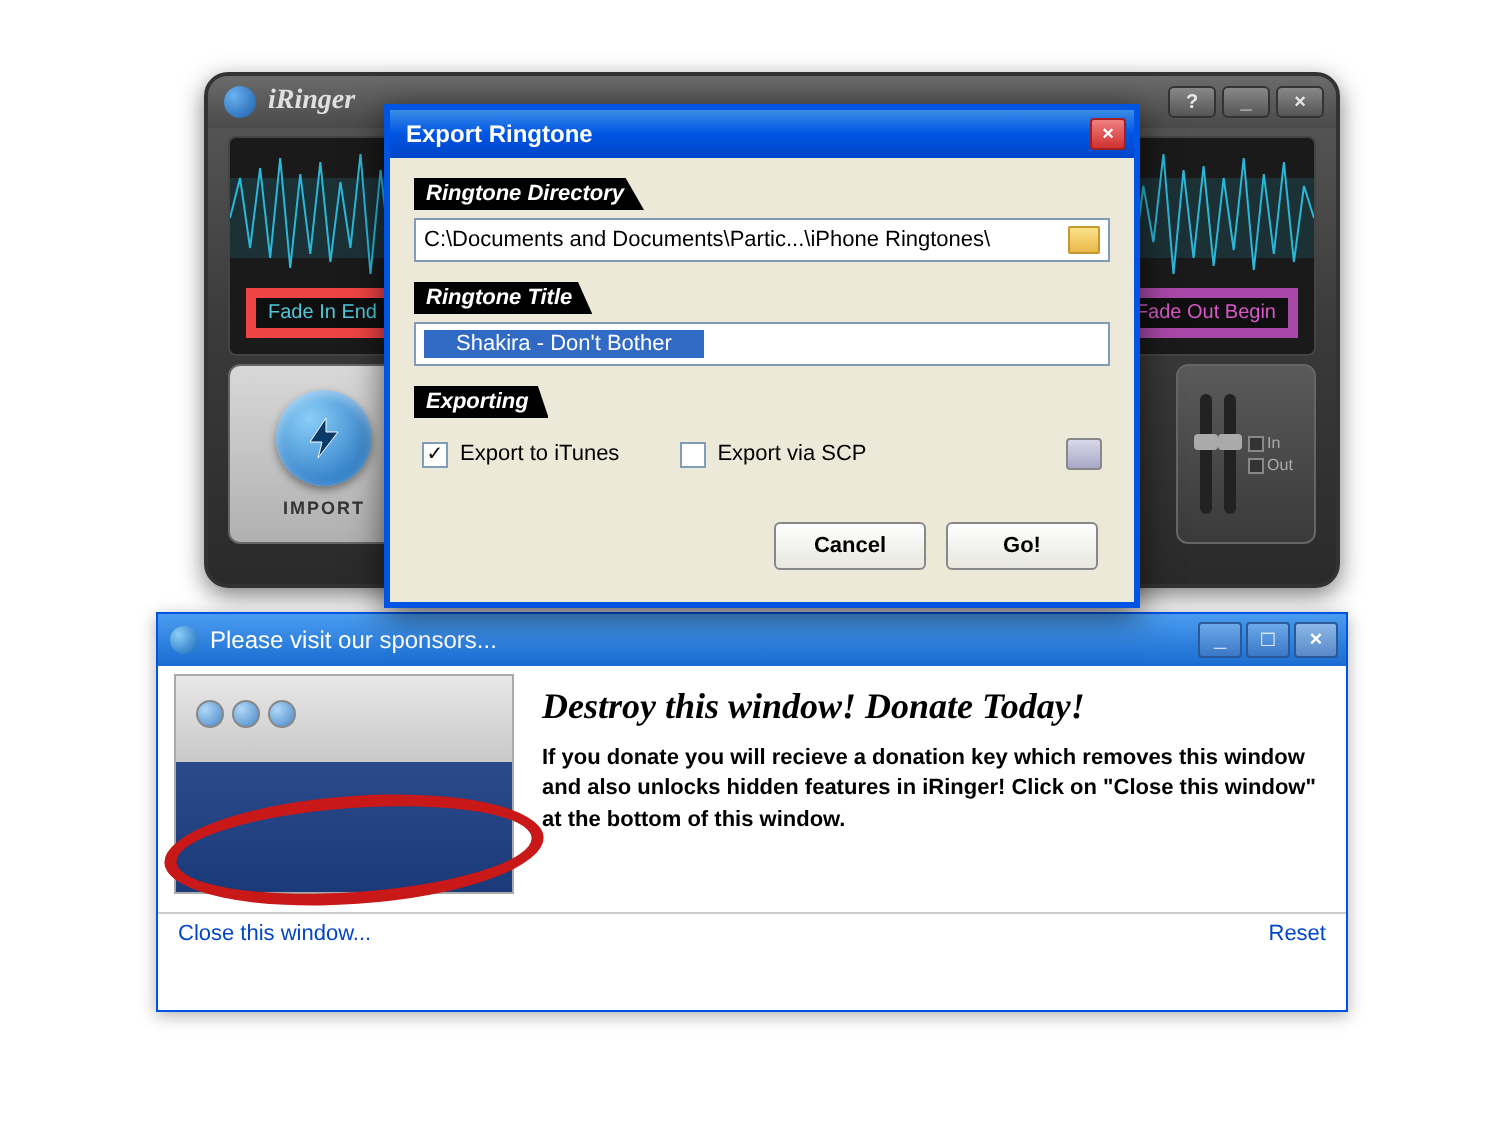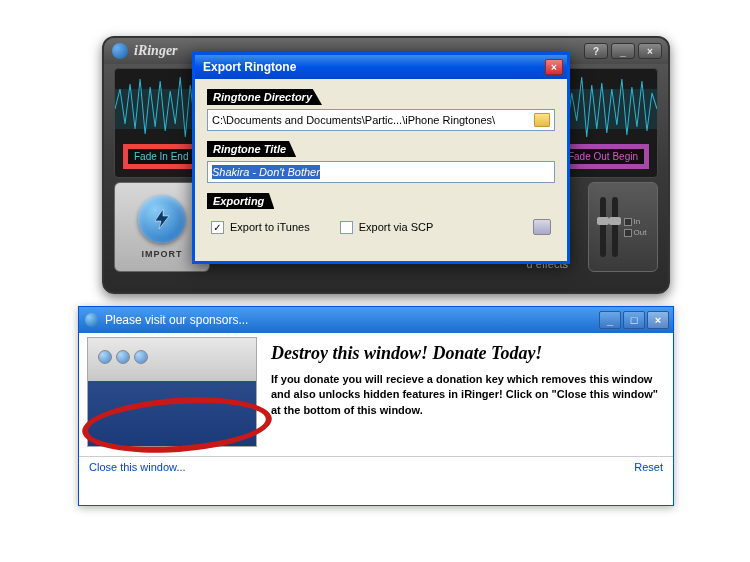--- a/index.html
+++ b/index.html
@@ -272,22 +272,21 @@
   background: linear-gradient(to bottom, #fce28a, #e8b84a);
   border: 1px solid #c89830;
   border-radius: 1px;
   margin-left: 4px;
   flex-shrink: 0;
 }
 
 .title-input .selected-text {
   background: #316ac5;
   color: #fff;
-  padding: 1px 0;
-  font-style: italic;
+  padding: 1px 16px;
 }
 
 .select-input {
   position: relative;
 }
 .select-input .arrow {
   position: absolute;
   right: 2px;
   top: 2px;
   width: 16px;
@@ -570,20 +569,24 @@
           <span>Export to iTunes</span>
         </div>
         <div class="checkbox-row">
           <div class="checkbox"></div>
           <span>Export via SCP</span>
         </div>
         <div class="scp-icon"></div>
       </div>
     </div>
 
+    <div class="dialog-buttons">
+      <div class="btn">Cancel</div>
+      <div class="btn">Go!</div>
+    </div>
   </div>
 </div>
 
 <div class="sponsor-window">
   <div class="sponsor-titlebar">
     <div class="sponsor-logo"></div>
     <span>Please visit our sponsors...</span>
     <div class="sponsor-winbtns">
       <div class="sponsor-winbtn">_</div>
       <div class="sponsor-winbtn">□</div>

